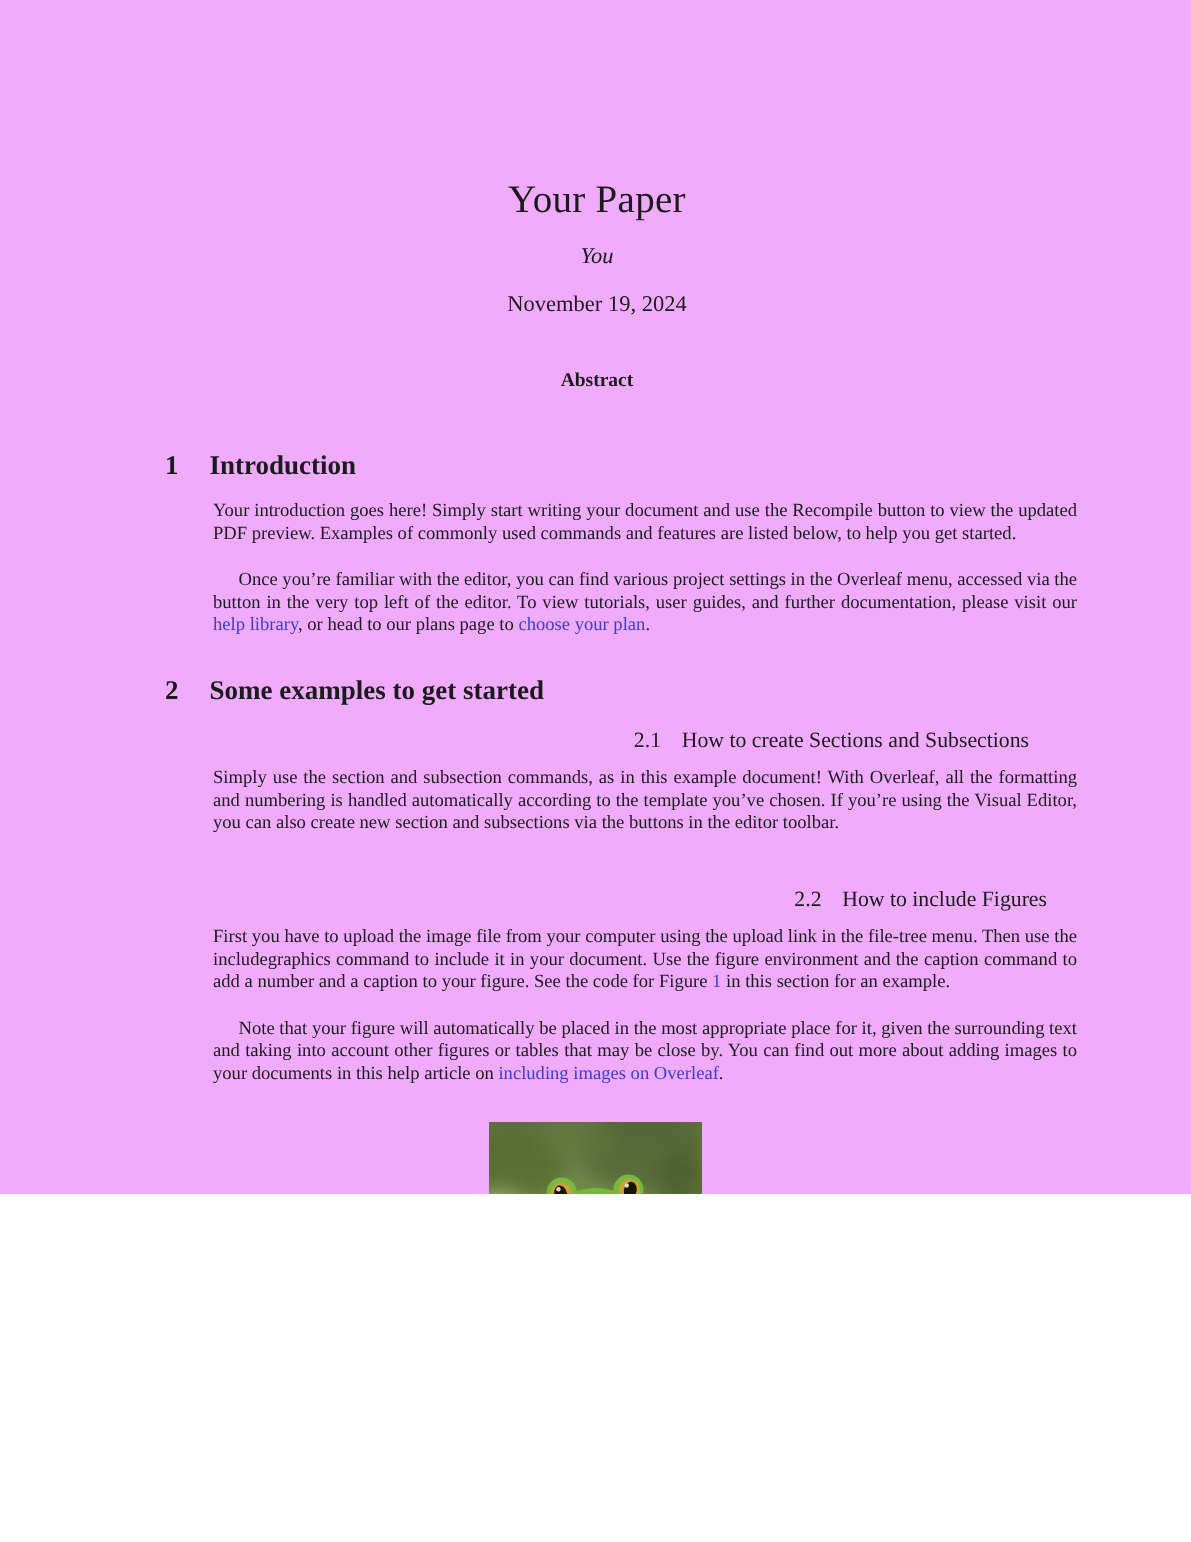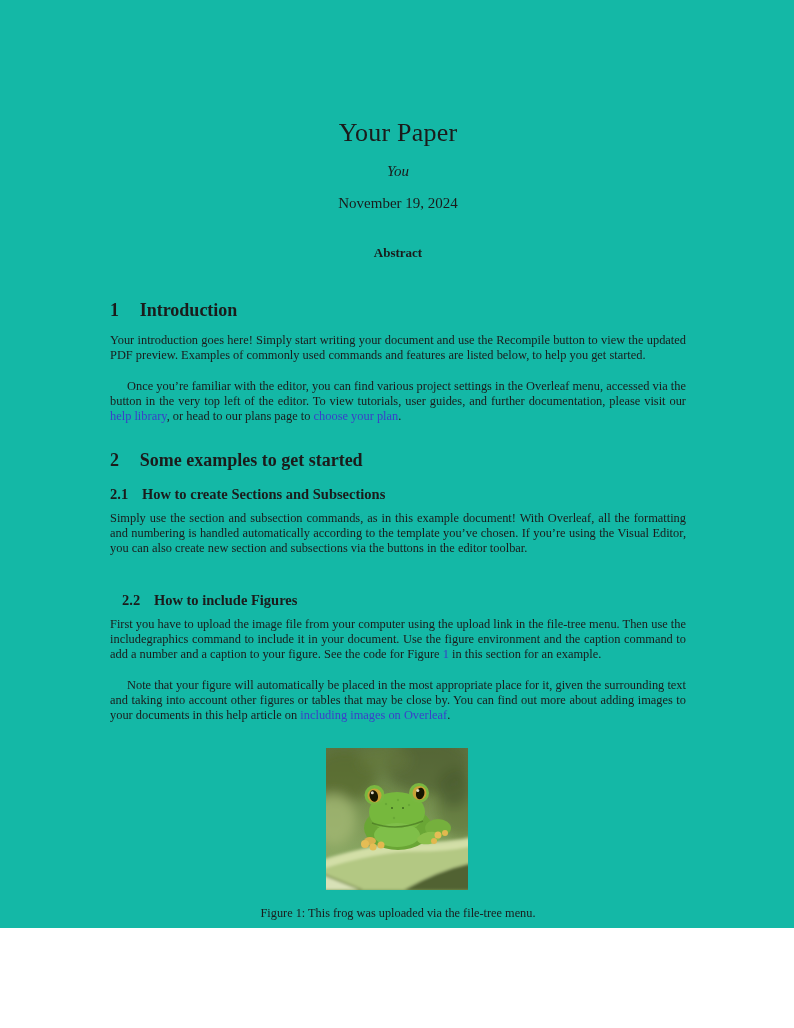--- a/index.html
+++ b/index.html
@@ -2,40 +2,41 @@
 <html style="--link: #3b3fc9; --ink: #1b1b1b;"><head>
 <meta charset="utf-8">
 <style>
   :root { --link: #3b3fc9; --ink: #1b1b1b; }
   * { margin: 0; padding: 0; box-sizing: border-box; }
   html, body { background: #ffffff; }
   body { font-family: "Liberation Serif", "DejaVu Serif", serif; color: var(--ink); }
   .page {
     position: relative;
     width: 794px;
-    height: 928px;
-    background: #14b8a6;
+    height: 796px;
+    background: #f0abfc;
     overflow: hidden;
   }
   .abs { position: absolute; }
   .col { left: 110px; width: 576px; }
   .center { text-align: center; }
   .doc-title { font-size: 26px; letter-spacing: 0.2px; }
   .doc-author { font-size: 15px; font-style: italic; }
   .doc-date { font-size: 15px; }
   .abstract-heading { font-size: 13px; font-weight: bold; }
   .abstract-body { left: 144px; width: 506px; font-size: 12.2px; text-indent: 12px; }
   h1.sec { font-size: 18px; font-weight: bold; }
-  h2.subsec { font-size: 14.5px; font-weight: bold; }
+  h2.subsec { font-size: 14.5px; font-weight: normal; text-align: right; }
   .sec-num { display: inline-block; margin-right: 1.15em; }
   .subsec-num { display: inline-block; margin-right: 0.95em; }
   p.body {
     font-size: 12.4px;
     line-height: 15.2px;
     text-align: justify;
+    margin-left: 32px;
   }
   p.indent { text-indent: 17px; }
   .lnk { color: var(--link); text-decoration: none; cursor: pointer; }
   .figure-box { left: 326px; top: 748px; width: 142px; height: 142px; }
   .figure-box svg { display: block; width: 142px; height: 142px; }
   .caption { font-size: 12.3px; }
   .page-num { font-size: 12.5px; }
 </style>
 </head>
 <body>

